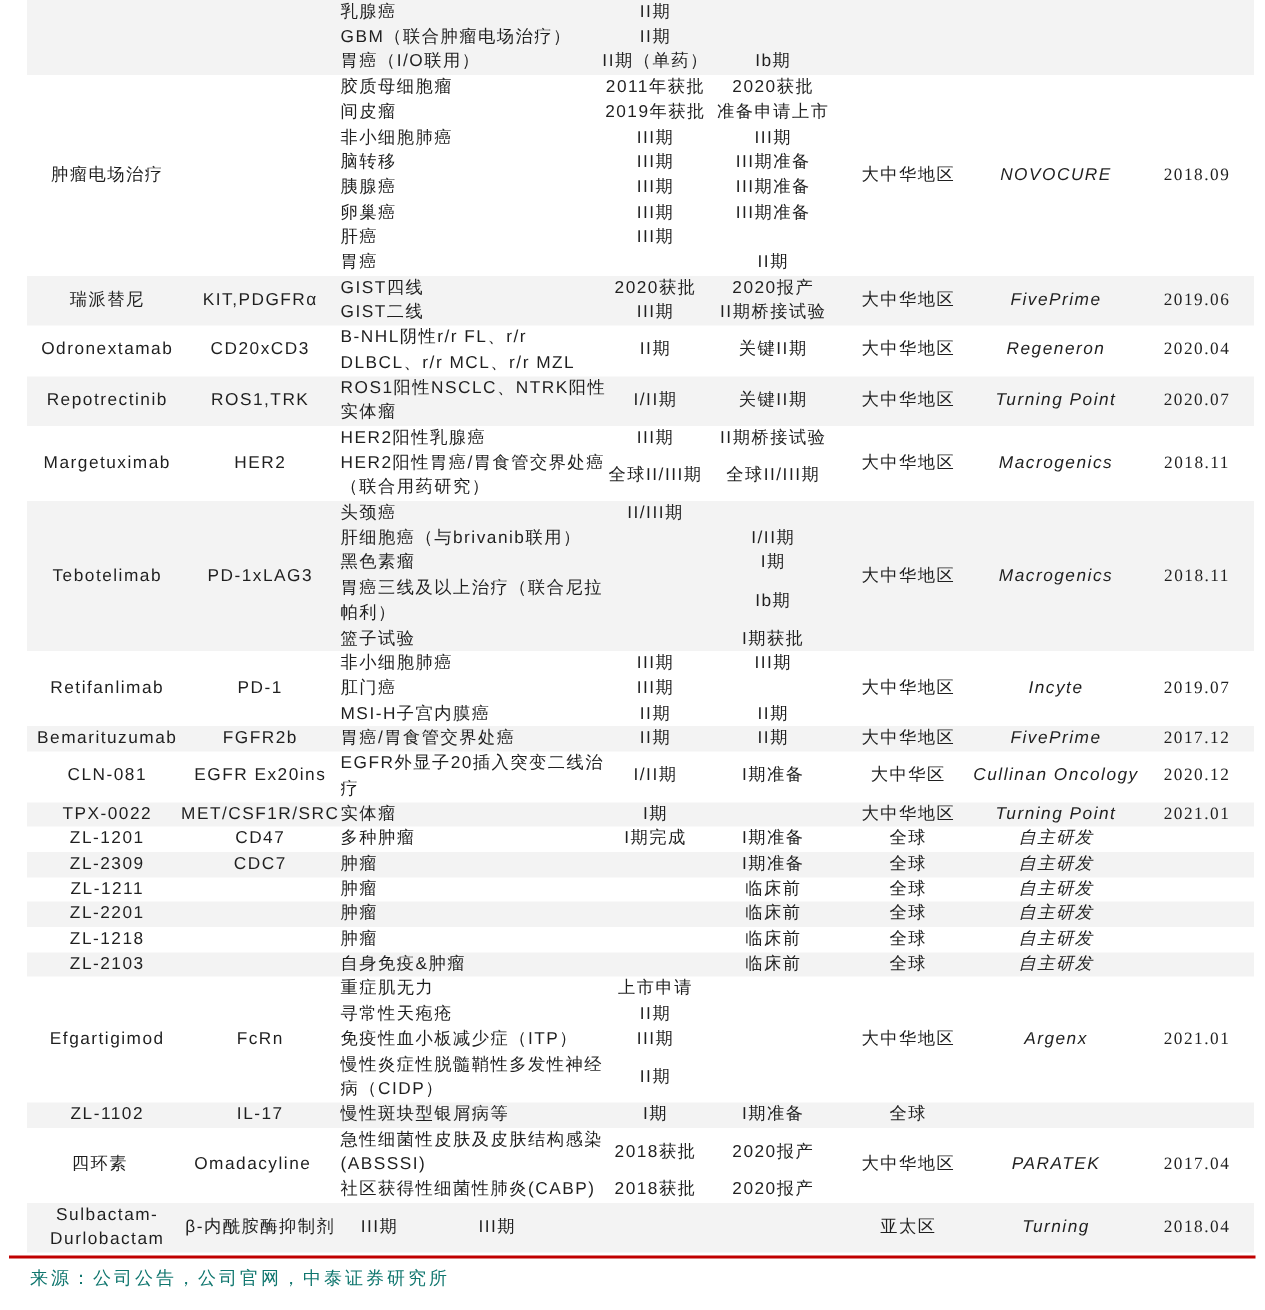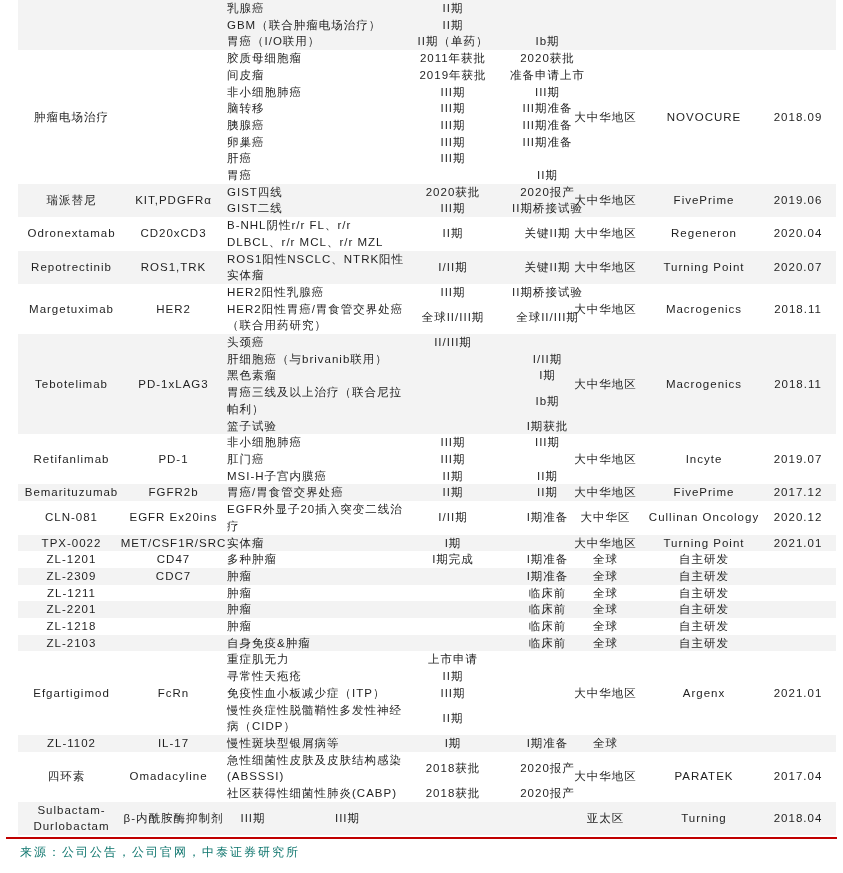--- a/index.html
+++ b/index.html
@@ -5,27 +5,27 @@
   html,body{margin:0;padding:0;background:#ffffff;}
   body{font-family:"Liberation Sans","DejaVu Sans",sans-serif;color:#1f1f1f;}
   .page{position:relative;width:843px;height:873px;background:#ffffff;overflow:hidden;}
   .tbl{margin:0 0 0 18px;width:818px;font-size:11.5px;line-height:16.7px;letter-spacing:1px;}
   .group{display:flex;align-items:stretch;}
   .group.shaded{background:#f3f3f3;}
   .cell{flex:0 0 auto;display:flex;align-items:center;justify-content:center;text-align:center;}
   .c-drug{width:107px;}
   .c-target{width:97px;white-space:nowrap;}
   .mid{flex:0 0 auto;width:341px;display:flex;flex-direction:column;justify-content:center;}
-  .subrow{display:flex;align-items:center;min-height:16.7px;gap:16px;}
+  .subrow{display:flex;align-items:center;min-height:16.7px;}
   .c-ind{flex:0 0 auto;width:184px;padding-left:5px;box-sizing:border-box;text-align:left;}
   .c-s1{flex:0 0 auto;width:62px;display:flex;align-items:center;justify-content:center;white-space:nowrap;}
   .c-s2{flex:0 0 auto;width:95px;display:flex;align-items:center;justify-content:center;white-space:nowrap;}
   .c-region{width:85px;}
-  .c-partner{width:112px;white-space:nowrap;}
-  .c-date{width:76px;}
+  .c-partner{width:112px;white-space:nowrap;font-style:italic;}
+  .c-date{width:76px;font-family:Liberation Serif, serif;}
   .rule{height:2px;background:#c00000;margin:2px 0 0 6px;width:831px;}
   .src{color:#0f766e;font-size:12px;letter-spacing:2px;margin:5px 0 0 20px;}
 </style>
 </head>
 <body>
 
 <div class="page">
   <div class="tbl" id="pipeline-table">
       <div class="group shaded">
     <div class="cell c-drug"></div>

